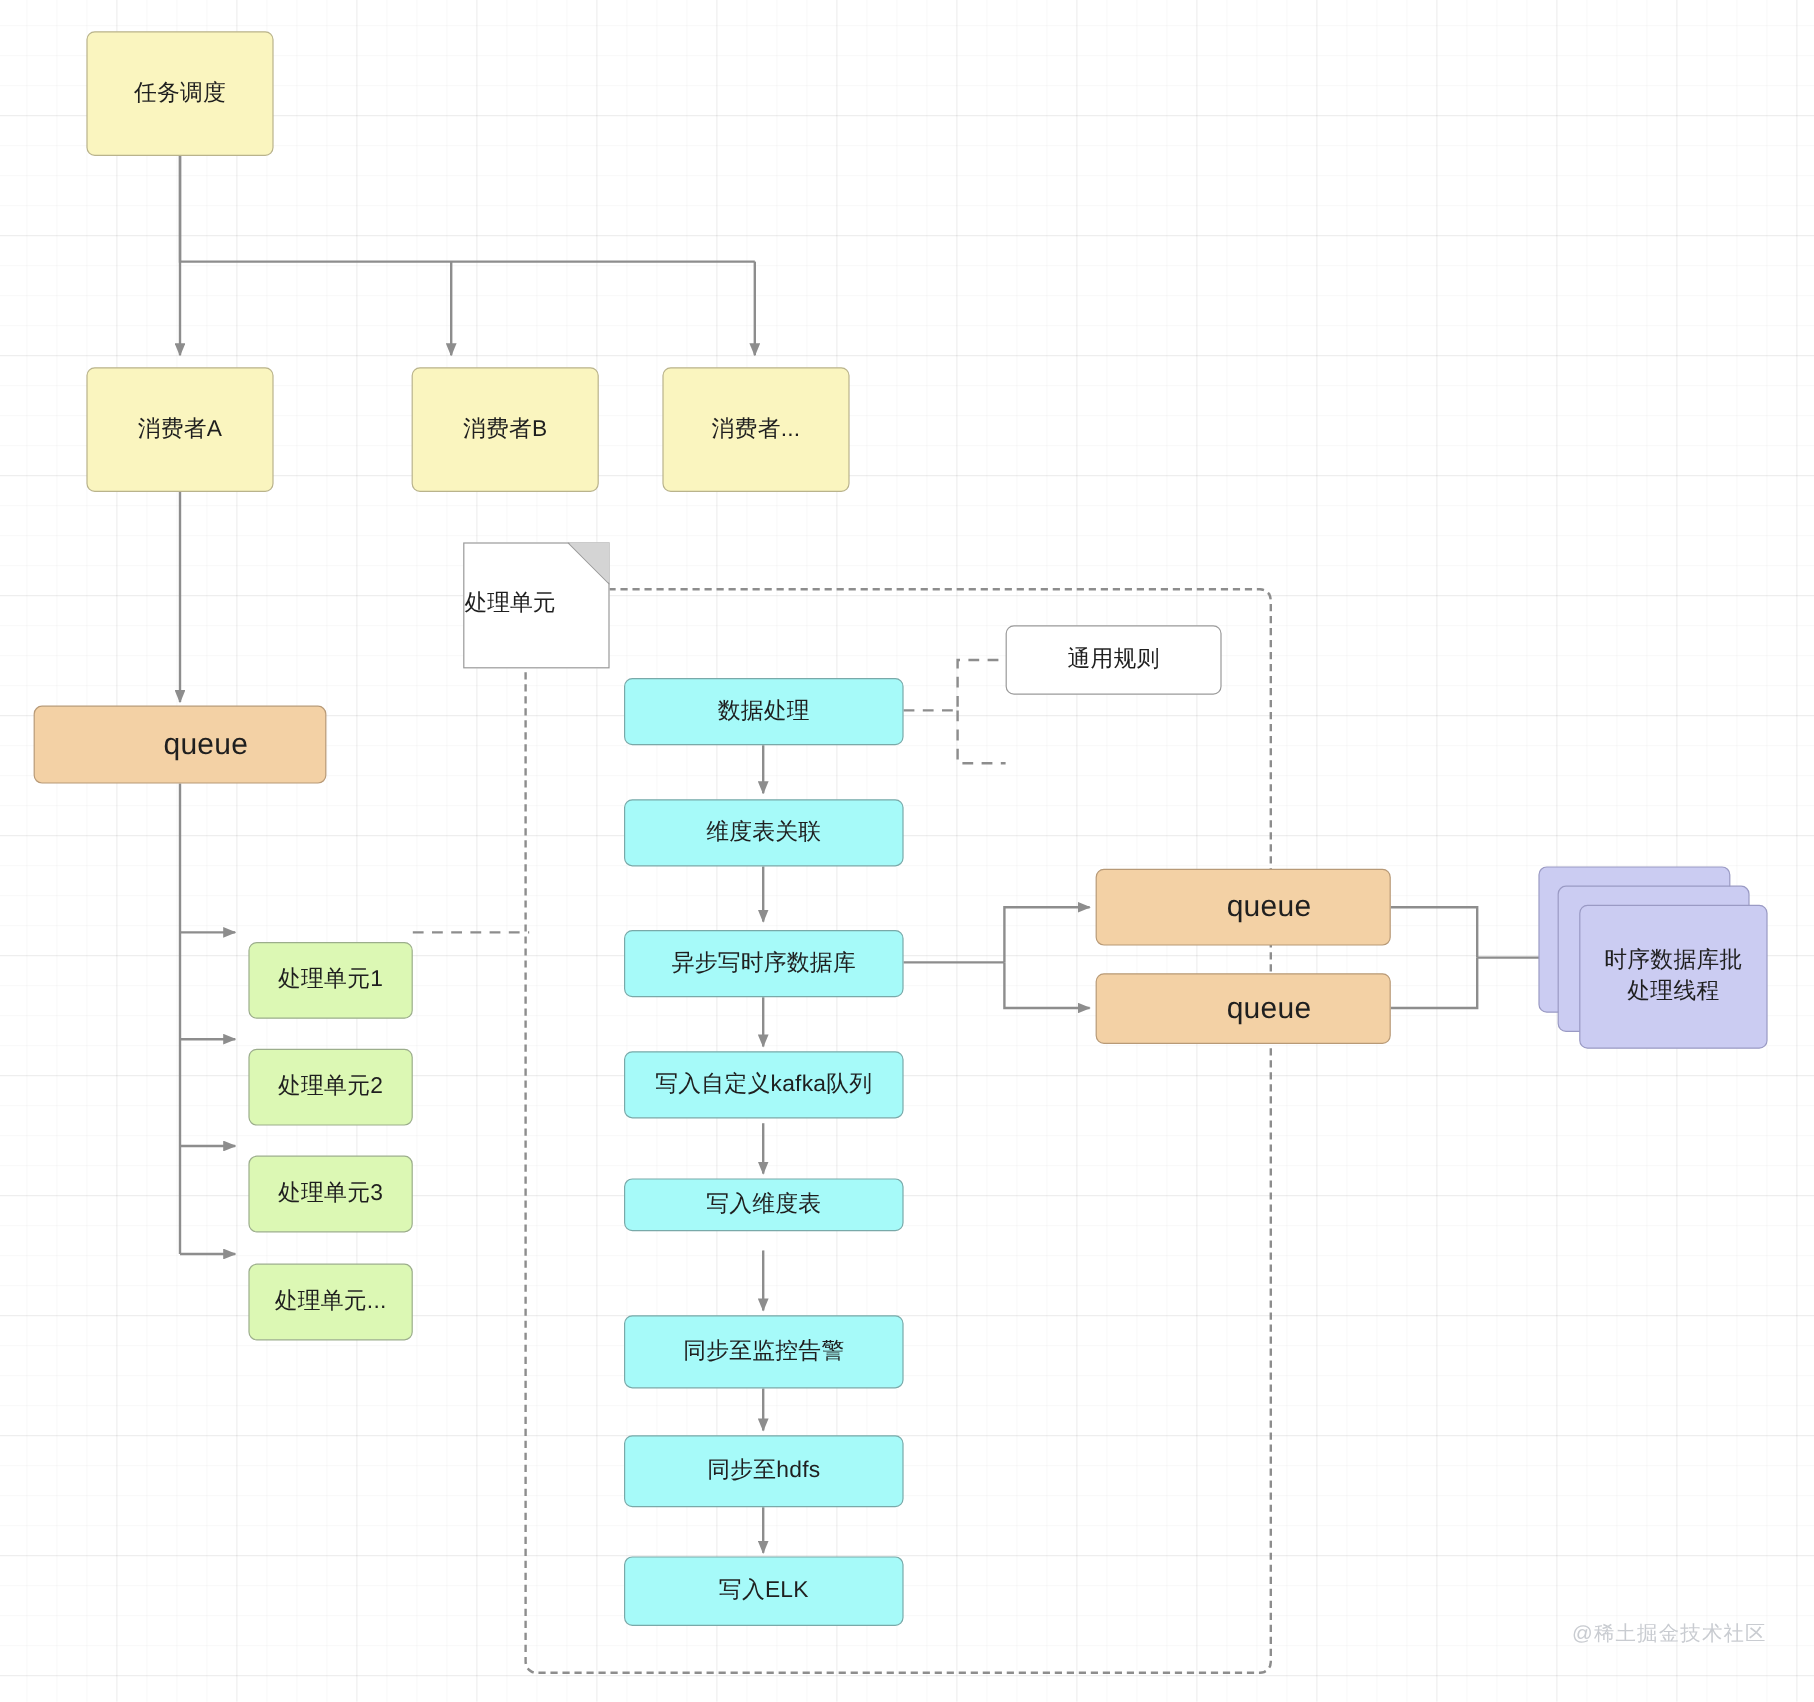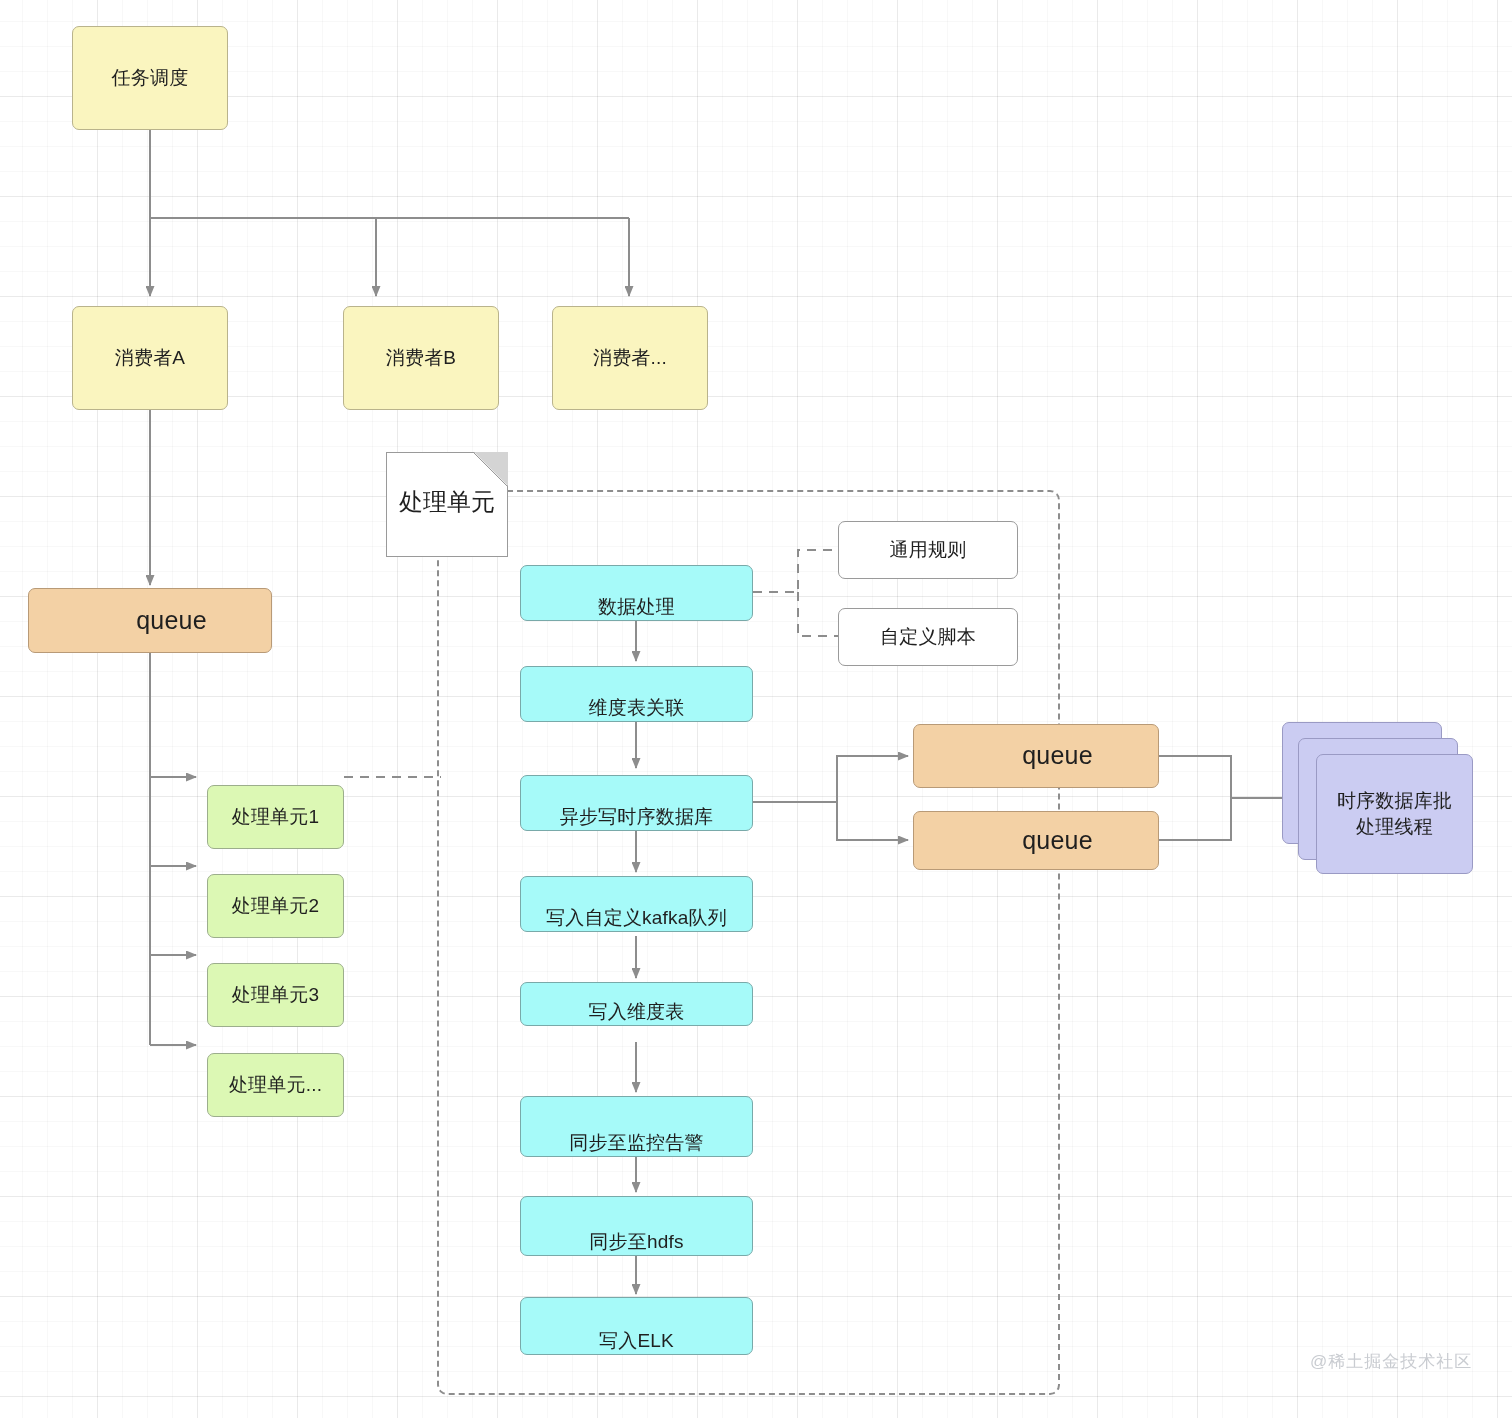--- a/index.html
+++ b/index.html
@@ -33,39 +33,38 @@
     border:1px solid #9a9a9a;
     border-radius:7px;
     color:#1f1f1f;
     font-size:19px;
     line-height:1.35;
     letter-spacing:0.2px;
     z-index:3;
   }
   .yellow{background:#faf5bf;border-color:#b9b38c;}
   .green {background:#dcf8b4;border-color:#9cae8c;margin-top:40px;}
-  .cyan  {background:#a6faf9;border-color:#79a9a9;align-items:flex-end;}
+  .cyan  {background:#a6faf9;border-color:#79a9a9;}
   .orange{background:#f3d1a5;border-color:#b89a77;padding-left:43px;}
   .purple{background:#cbccf2;border-color:#9a9ac4;justify-content:flex-end;}
   .white {background:#ffffff;border-color:#9a9a9a;}
 
   .stack-back{z-index:1;}
   .stack-mid {z-index:2;}
   .stack-front{z-index:3;}
 
   
   .note{
     position:absolute;
     box-sizing:border-box;
     background:#ffffff;
     border:1px solid #9a9a9a;
     display:flex;
     align-items:center;
-    justify-content:center;
-    font-size:24px;
+    font-size:19px;
     color:#1f1f1f;
     z-index:6;
   }
   .note .fold{
     position:absolute;
     top:-1px;right:-1px;
     width:0;height:0;
     border-left:34px solid transparent;
     border-top:34px solid #d4d4d4;
   }
@@ -206,23 +205,20 @@
   <div class="node cyan" style="left:520px;top:1196px;width:233px;height:60px;">
     <span>同步至hdfs</span>
   </div>
   <div class="node cyan" style="left:520px;top:1297px;width:233px;height:58px;">
     <span>写入ELK</span>
   </div>
 
   <div class="node white" style="left:838px;top:521px;width:180px;height:58px;">
     <span>通用规则</span>
   </div>
-  <div class="node white" style="left:838px;top:608px;width:180px;height:58px;">
-    <span>自定义脚本</span>
-  </div>
 
   <div class="node orange" style="left:913px;top:724px;width:246px;height:64px;font-size:25px;">
     <span>queue</span>
   </div>
   <div class="node orange" style="left:913px;top:811px;width:246px;height:59px;font-size:25px;">
     <span>queue</span>
   </div>
 
   <div class="node purple stack-back" style="left:1282px;top:722px;width:160px;height:122px;"></div>
   <div class="node purple stack-mid" style="left:1298px;top:738px;width:160px;height:122px;"></div>

